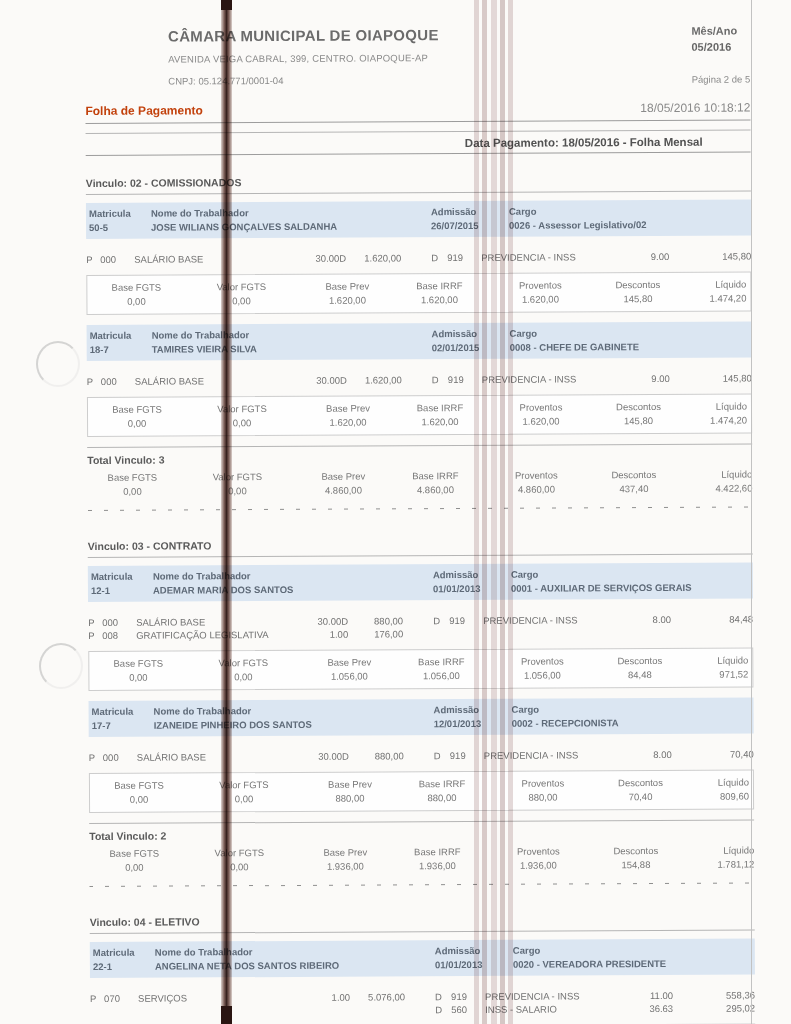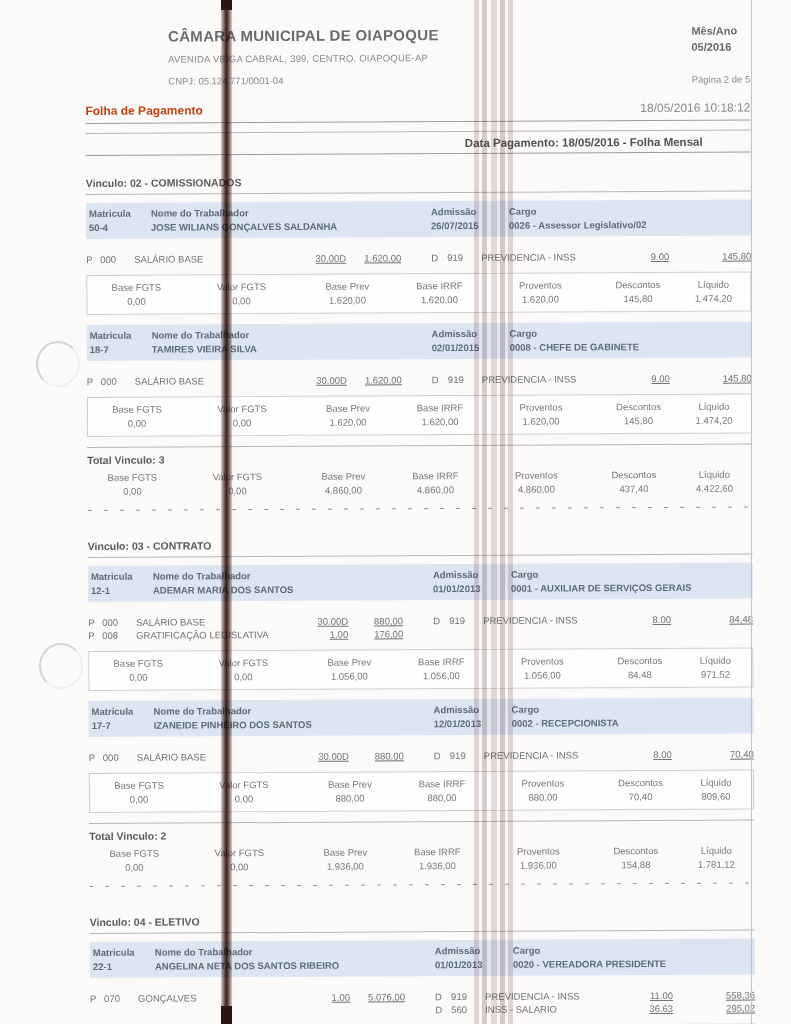--- a/index.html
+++ b/index.html
@@ -45,29 +45,29 @@
     display:grid; grid-template-columns:62px 280px 78px 1fr; row-gap:3px;
     font-size:9.5px; font-weight:bold; color:#5e6a78;
   }
 
   .drow {
     margin-top:14px; display:grid; font-size:9.5px; color:#727272;
     grid-template-columns:14px 34px 150px 62px 55px 30px 16px 34px 130px 58px 1fr;
     line-height:13px;
   }
   .drow + .drow { margin-top:0; }
-  .num { text-align:right;text-decoration:underline; }
+  .num { text-align:right; }
 
   .sumgrid {
     display:grid; grid-template-columns:90px 120px 92px 92px 110px 85px 1fr;
     font-size:9.5px; color:#787878; row-gap:3px; padding:6px 4px 7px 4px;
   }
   .sumbox { margin-top:9px; border:1px solid #cdcdcd; background:#fefefe; }
   .sc { text-align:center; }
-  .sc.last { }
+  .sc.last { text-align:right; }
 
   .total-hr { margin-top:10px; }
   .total-title { margin-top:6px; font-size:10.5px; font-weight:bold; color:#5a5a5a; }
   .total .sumgrid { padding-left:0; padding-right:0; }
   .dashes {
     height:2px; margin-top:6px;
     background:repeating-linear-gradient(90deg,#8f8f8f 0 4px,transparent 4px 16px);
     background-size:100% 1px; background-repeat:no-repeat; background-position:0 0;
   }
 
@@ -131,21 +131,21 @@
 
   <div class="section-title">Vinculo: 02 - COMISSIONADOS</div>
   <div class="hr lt"></div>
 
   <div>
     <div class="band">
       <div>Matricula</div>
       <div>Nome do Trabalhador</div>
       <div>Admissão</div>
       <div>Cargo</div>
-      <div>50-4</div>
+      <div>50-5</div>
       <div>JOSE WILIANS GONÇALVES SALDANHA</div>
       <div>26/07/2015</div>
       <div>0026 - Assessor Legislativo/02</div>
     </div>
     <div class="drow">
       <span>P</span>
       <span>000</span>
       <span>SALÁRIO BASE</span>
       <span class="num">30.00D</span>
       <span class="num">1.620,00</span>
@@ -378,21 +378,21 @@
       <div>Admissão</div>
       <div>Cargo</div>
       <div>22-1</div>
       <div>ANGELINA NETA DOS SANTOS RIBEIRO</div>
       <div>01/01/2013</div>
       <div>0020 - VEREADORA PRESIDENTE</div>
     </div>
     <div class="drow">
       <span>P</span>
       <span>070</span>
-      <span>GONÇALVES</span>
+      <span>SERVIÇOS</span>
       <span class="num">1.00</span>
       <span class="num">5.076,00</span>
       <span></span>
       <span>D</span>
       <span>919</span>
       <span>PREVIDENCIA - INSS</span>
       <span class="num">11.00</span>
       <span class="num">558,36</span>
     </div>
     <div class="drow">

